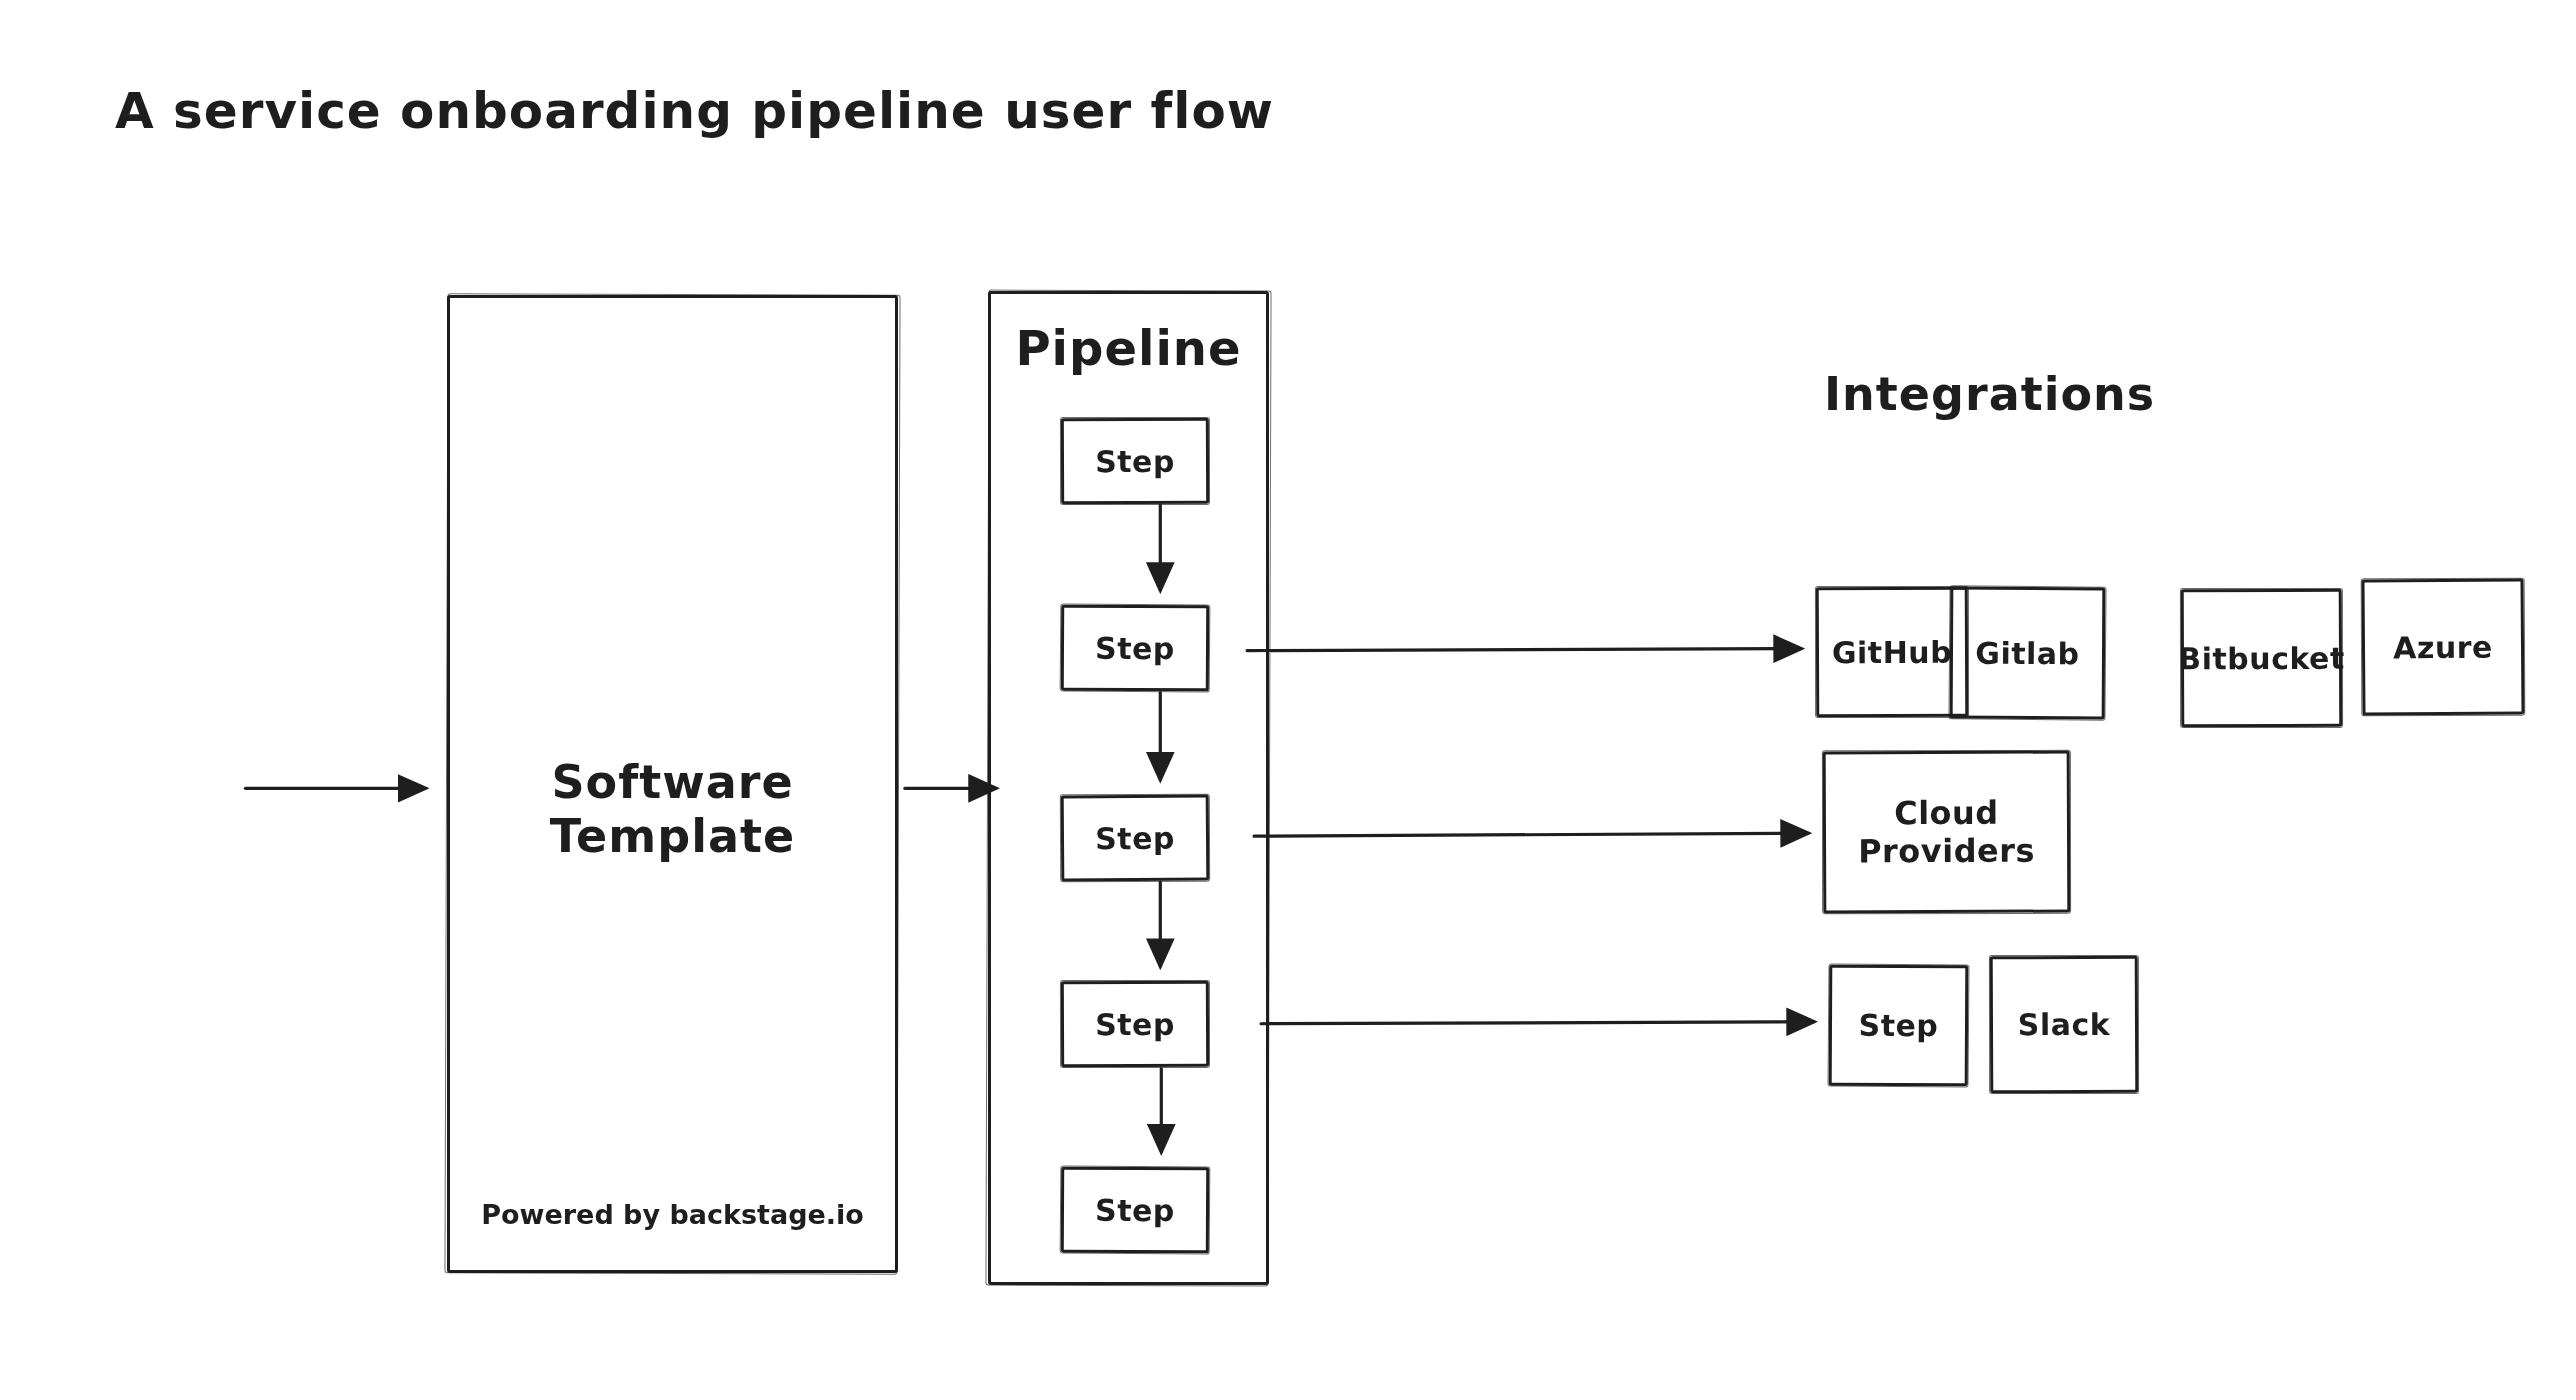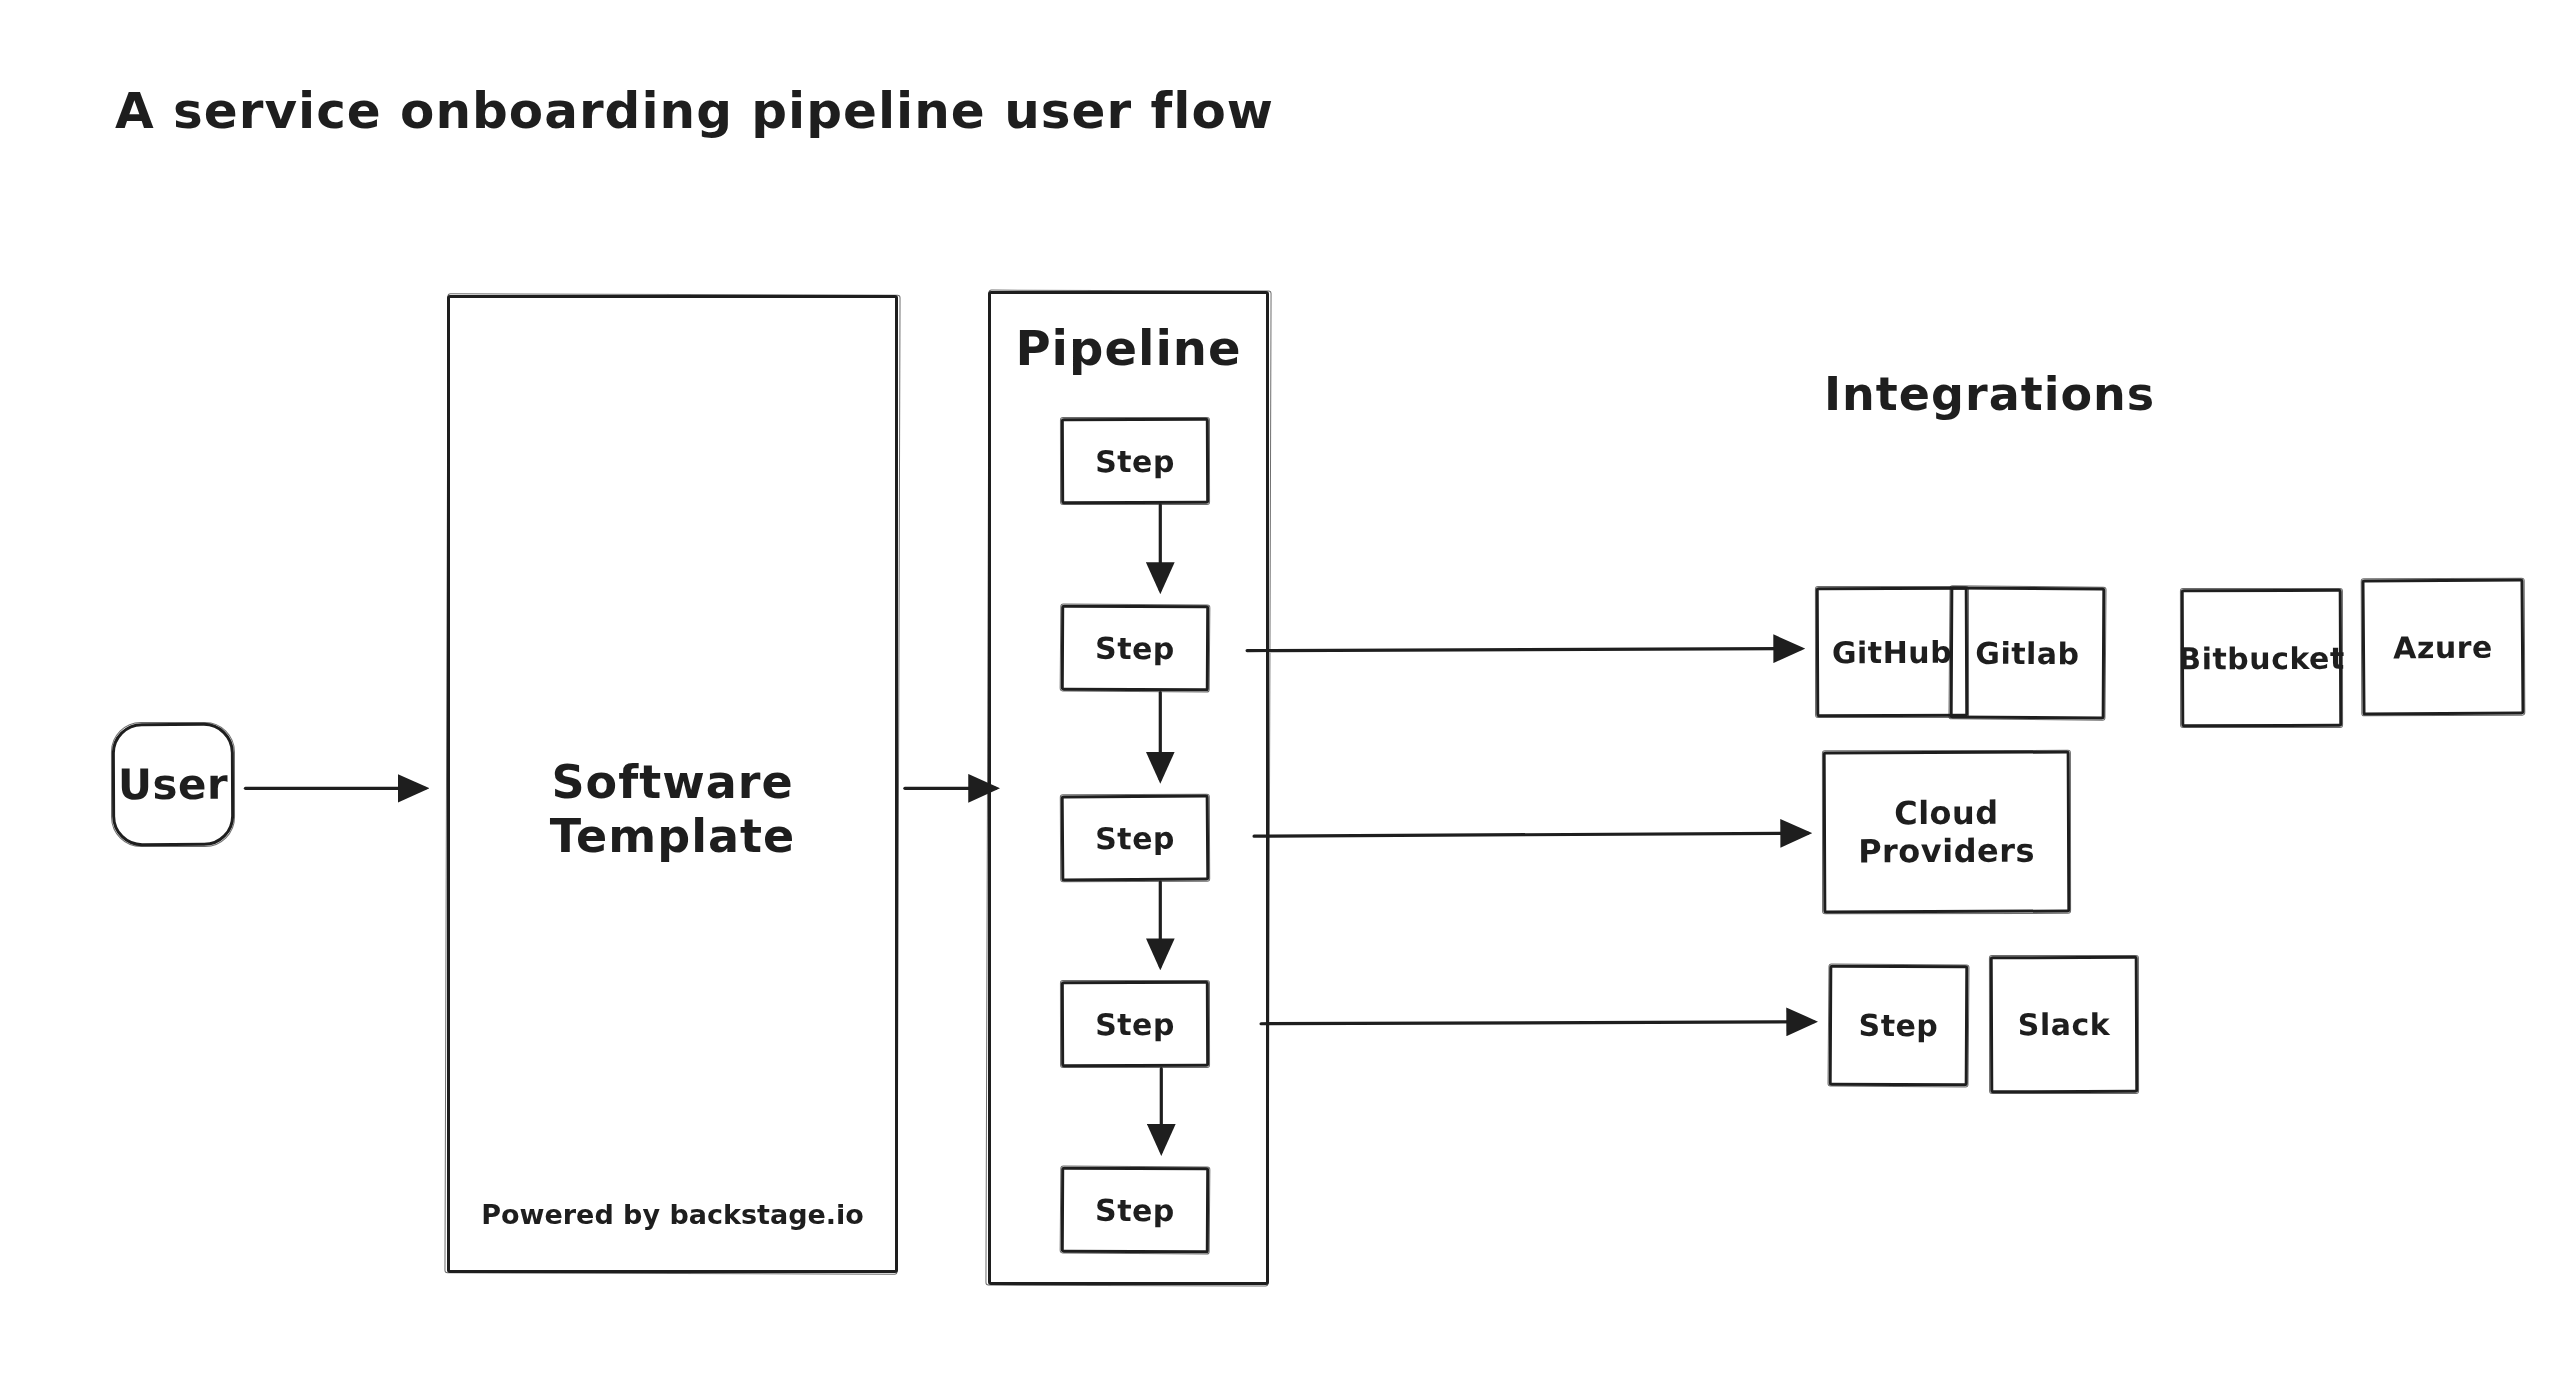--- a/index.html
+++ b/index.html
@@ -92,23 +92,20 @@
   .arrows{position:absolute;inset:0;pointer-events:none;}
   .arrows line{stroke:#1e1e1e;stroke-width:3.2;stroke-linecap:round;}
 </style>
 </head>
 <body>
 
 <div class="canvas">
 
   <div class="diagram-title">A service onboarding pipeline user flow</div>
 
-  <div class="box user-box r-a">
-    <span class="label" style="font-size:42px;">User</span>
-  </div>
 
   <div class="box harness-box">
     <div class="harness-template">Software Template</div>
     <div class="harness-footer">Powered by backstage.io</div>
   </div>
 
   <div class="box pipeline-box">
     <div class="pipeline-title">Pipeline</div>
     <div class="box step step-1 r-a">
       <span class="label">Step</span>

